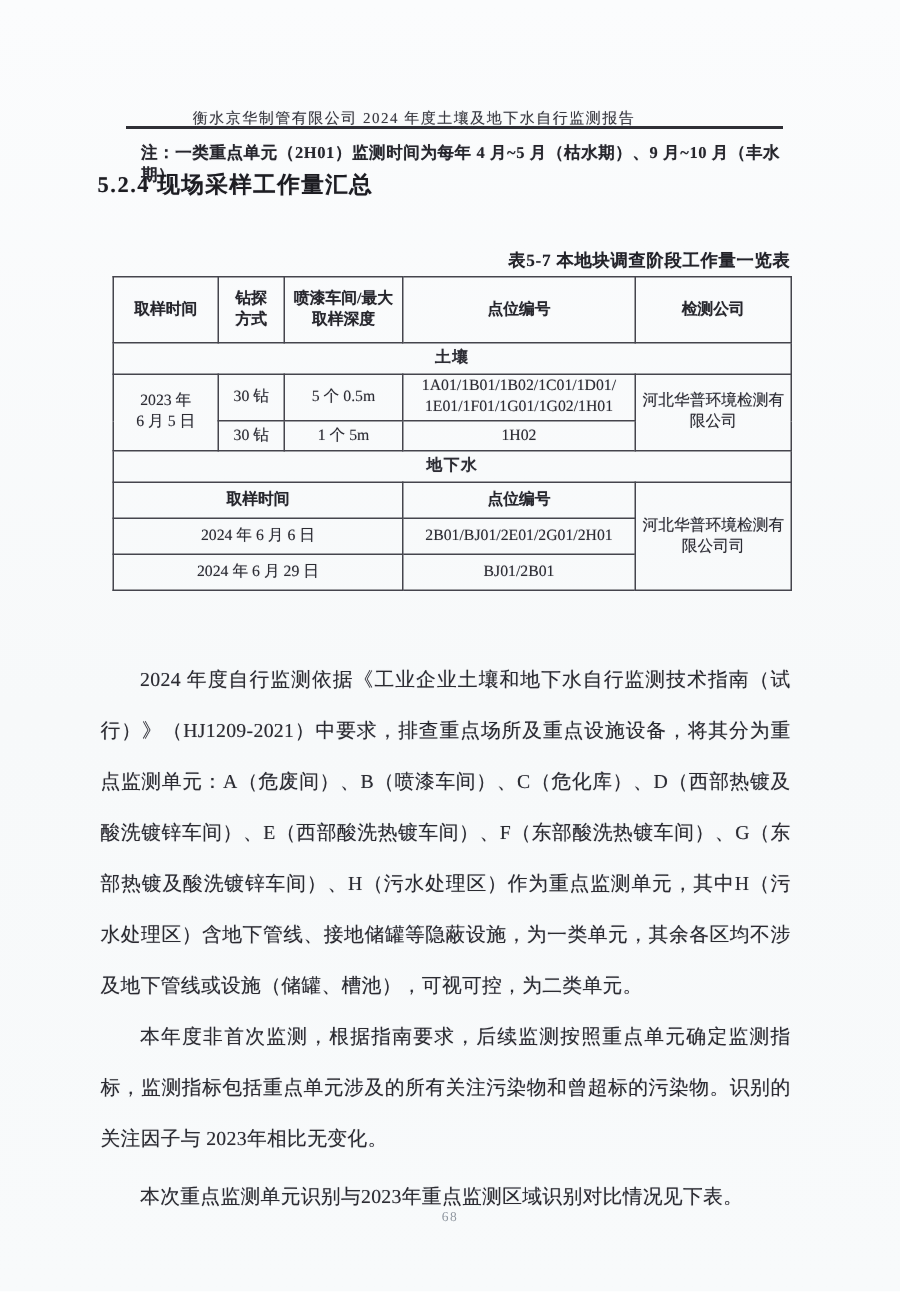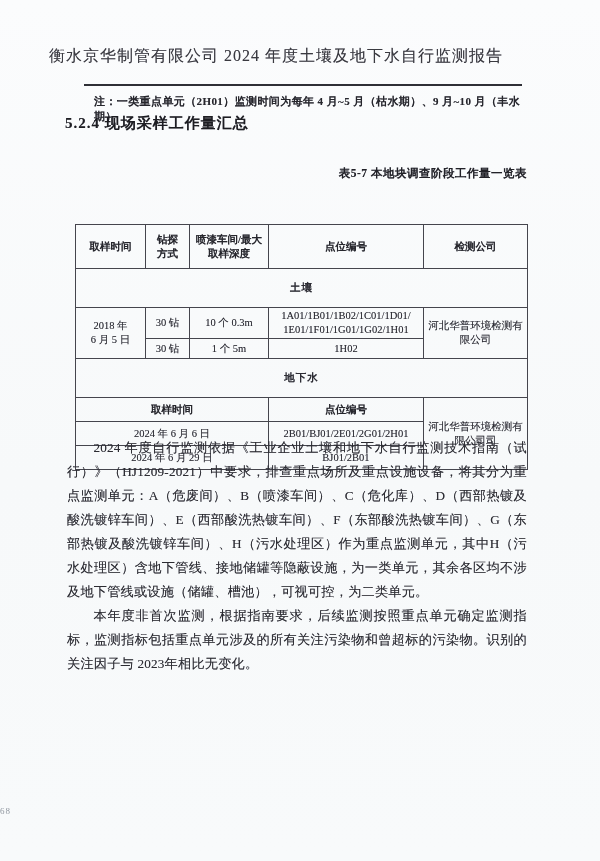--- a/index.html
+++ b/index.html
@@ -7,22 +7,22 @@
     position: relative;
     width: 600px;
     height: 861px;
     background: linear-gradient(180deg, #fbfcfd 0%, #f7f9fa 55%, #f8fafb 100%);
     font-family: "Liberation Serif", "DejaVu Serif", serif;
     color: #2e2e34;
     overflow: hidden;
     text-shadow: 0 0 0.6px rgba(55,55,75,0.45);
   }
   .running-header {
-    position: absolute; top: 46px; left: 0; width: 552px;
-    text-align: center; font-size: 16px; letter-spacing: 1px; color: #3a3a40;
+    position: absolute; top: 72px; left: 0; width: 552px;
+    text-align: center; font-size: 10px; letter-spacing: 1px; color: #3a3a40;
   }
   .header-rule {
     position: absolute; top: 84px; left: 84px; width: 438px; height: 2px;
     background: #2f2f36;
   }
   .note-line {
     position: absolute; top: 94px; left: 94px; width: 440px;
     font-size: 11px; font-weight: bold; color: #26262c; letter-spacing: 0.4px;
   }
   .h524 {
@@ -34,53 +34,53 @@
     font-size: 11px; text-indent: 28px; color: #2c2c32; letter-spacing: 0.3px;
   }
   .table-caption {
     position: absolute; top: 166px; left: 75px; width: 452px;
     text-align: right; font-size: 11.5px; font-weight: bold; color: #222228;
     letter-spacing: 0.5px;
   }
   table.worklog {
     position: absolute; top: 184px; left: 75px; width: 452px;
     border-collapse: collapse; table-layout: fixed;
-    font-size: 10.5px; color: #2c2c33; margin-top: 40px;
+    font-size: 10.5px; color: #2c2c33;
   }
   table.worklog th, table.worklog td {
     border: 1px solid #45454d;
     text-align: center; vertical-align: middle;
     padding: 1px 2px; line-height: 14px;
     white-space: pre-line;
     overflow: hidden;
   }
   table.worklog th { font-weight: bold; color: #26262c; }
   tr.r-head   { height: 44px; }
-  tr.r-band   { height: 39px; }
+  tr.r-band   { height: 21px; }
   tr.r-soil1  { height: 28px; }
   tr.r-soil2  { height: 20px; }
   tr.r-gwhead { height: 24px; }
   tr.r-gwrow  { height: 24px; }
   td.band { font-weight: bold; letter-spacing: 1px; }
   td.points { line-height: 13px; }
   td.company { line-height: 15px; }
   .h53 {
     position: absolute; top: 405px; left: 65px;
     font-size: 17px; font-weight: bold; color: #1d1d22; letter-spacing: 0.5px;
   }
   .body-text {
     position: absolute; top: 436px; left: 67px; width: 460px;
-    font-size: 13.2px; line-height: 24px; text-align: justify; color: #2b2b31;
+    font-size: 13.2px; line-height: 34px; text-align: justify; color: #2b2b31;
     letter-spacing: 0.2px;
   }
   .body-text p { margin: 0; text-indent: 2em; }
   .body-text p.gap { margin-top: 5px; }
   .page-number {
     position: absolute; top: 806px; left: 0; width: 600px;
-    text-align: left; font-size: 9px; color: #9097a0; text-shadow: none;
+    text-align: center; font-size: 9px; color: #9097a0; text-shadow: none;
     letter-spacing: 1px;
   }
 </style>
 </head>
 <body>
 
 <div class="page">
 
   <div class="running-header">衡水京华制管有限公司 2024 年度土壤及地下水自行监测报告</div>
   <div class="header-rule"></div>
@@ -107,24 +107,24 @@
 方式</th>
         <th>喷漆车间/最大
 取样深度</th>
         <th>点位编号</th>
         <th>检测公司</th>
       </tr>
       <tr class="r-band">
         <td class="band" colspan="5">土壤</td>
       </tr>
       <tr class="r-soil1">
-        <td rowspan="2">2018 年
+        <td rowspan="2">2023 年
 6 月 5 日</td>
         <td>30 钻</td>
-        <td>10 个 0.3m</td>
+        <td>5 个 0.5m</td>
         <td class="points">1A01/1B01/1B02/1C01/1D01/
 1E01/1F01/1G01/1G02/1H01</td>
         <td class="company" rowspan="2">河北华普环境检测有
 限公司</td>
       </tr>
       <tr class="r-soil2">
         <td>30 钻</td>
         <td>1 个 5m</td>
         <td class="points">1H02</td>
       </tr>
@@ -145,17 +145,18 @@
         <td colspan="3">2024 年 6 月 29 日</td>
         <td>BJ01/2B01</td>
       </tr>
     </tbody>
   </table>
 
 
   <div class="body-text">
     <p>2024 年度自行监测依据《工业企业土壤和地下水自行监测技术指南（试行）》（HJ1209-2021）中要求，排查重点场所及重点设施设备，将其分为重点监测单元：A（危废间）、B（喷漆车间）、C（危化库）、D（西部热镀及酸洗镀锌车间）、E（西部酸洗热镀车间）、F（东部酸洗热镀车间）、G（东部热镀及酸洗镀锌车间）、H（污水处理区）作为重点监测单元，其中H（污水处理区）含地下管线、接地储罐等隐蔽设施，为一类单元，其余各区均不涉及地下管线或设施（储罐、槽池），可视可控，为二类单元。</p>
     <p>本年度非首次监测，根据指南要求，后续监测按照重点单元确定监测指标，监测指标包括重点单元涉及的所有关注污染物和曾超标的污染物。识别的关注因子与 2023年相比无变化。</p>
+    <p class="gap">本次重点监测单元识别与2023年重点监测区域识别对比情况见下表。</p>
   </div>
 
   <div class="page-number">68</div>
 
 </div>
 
 </body></html>

